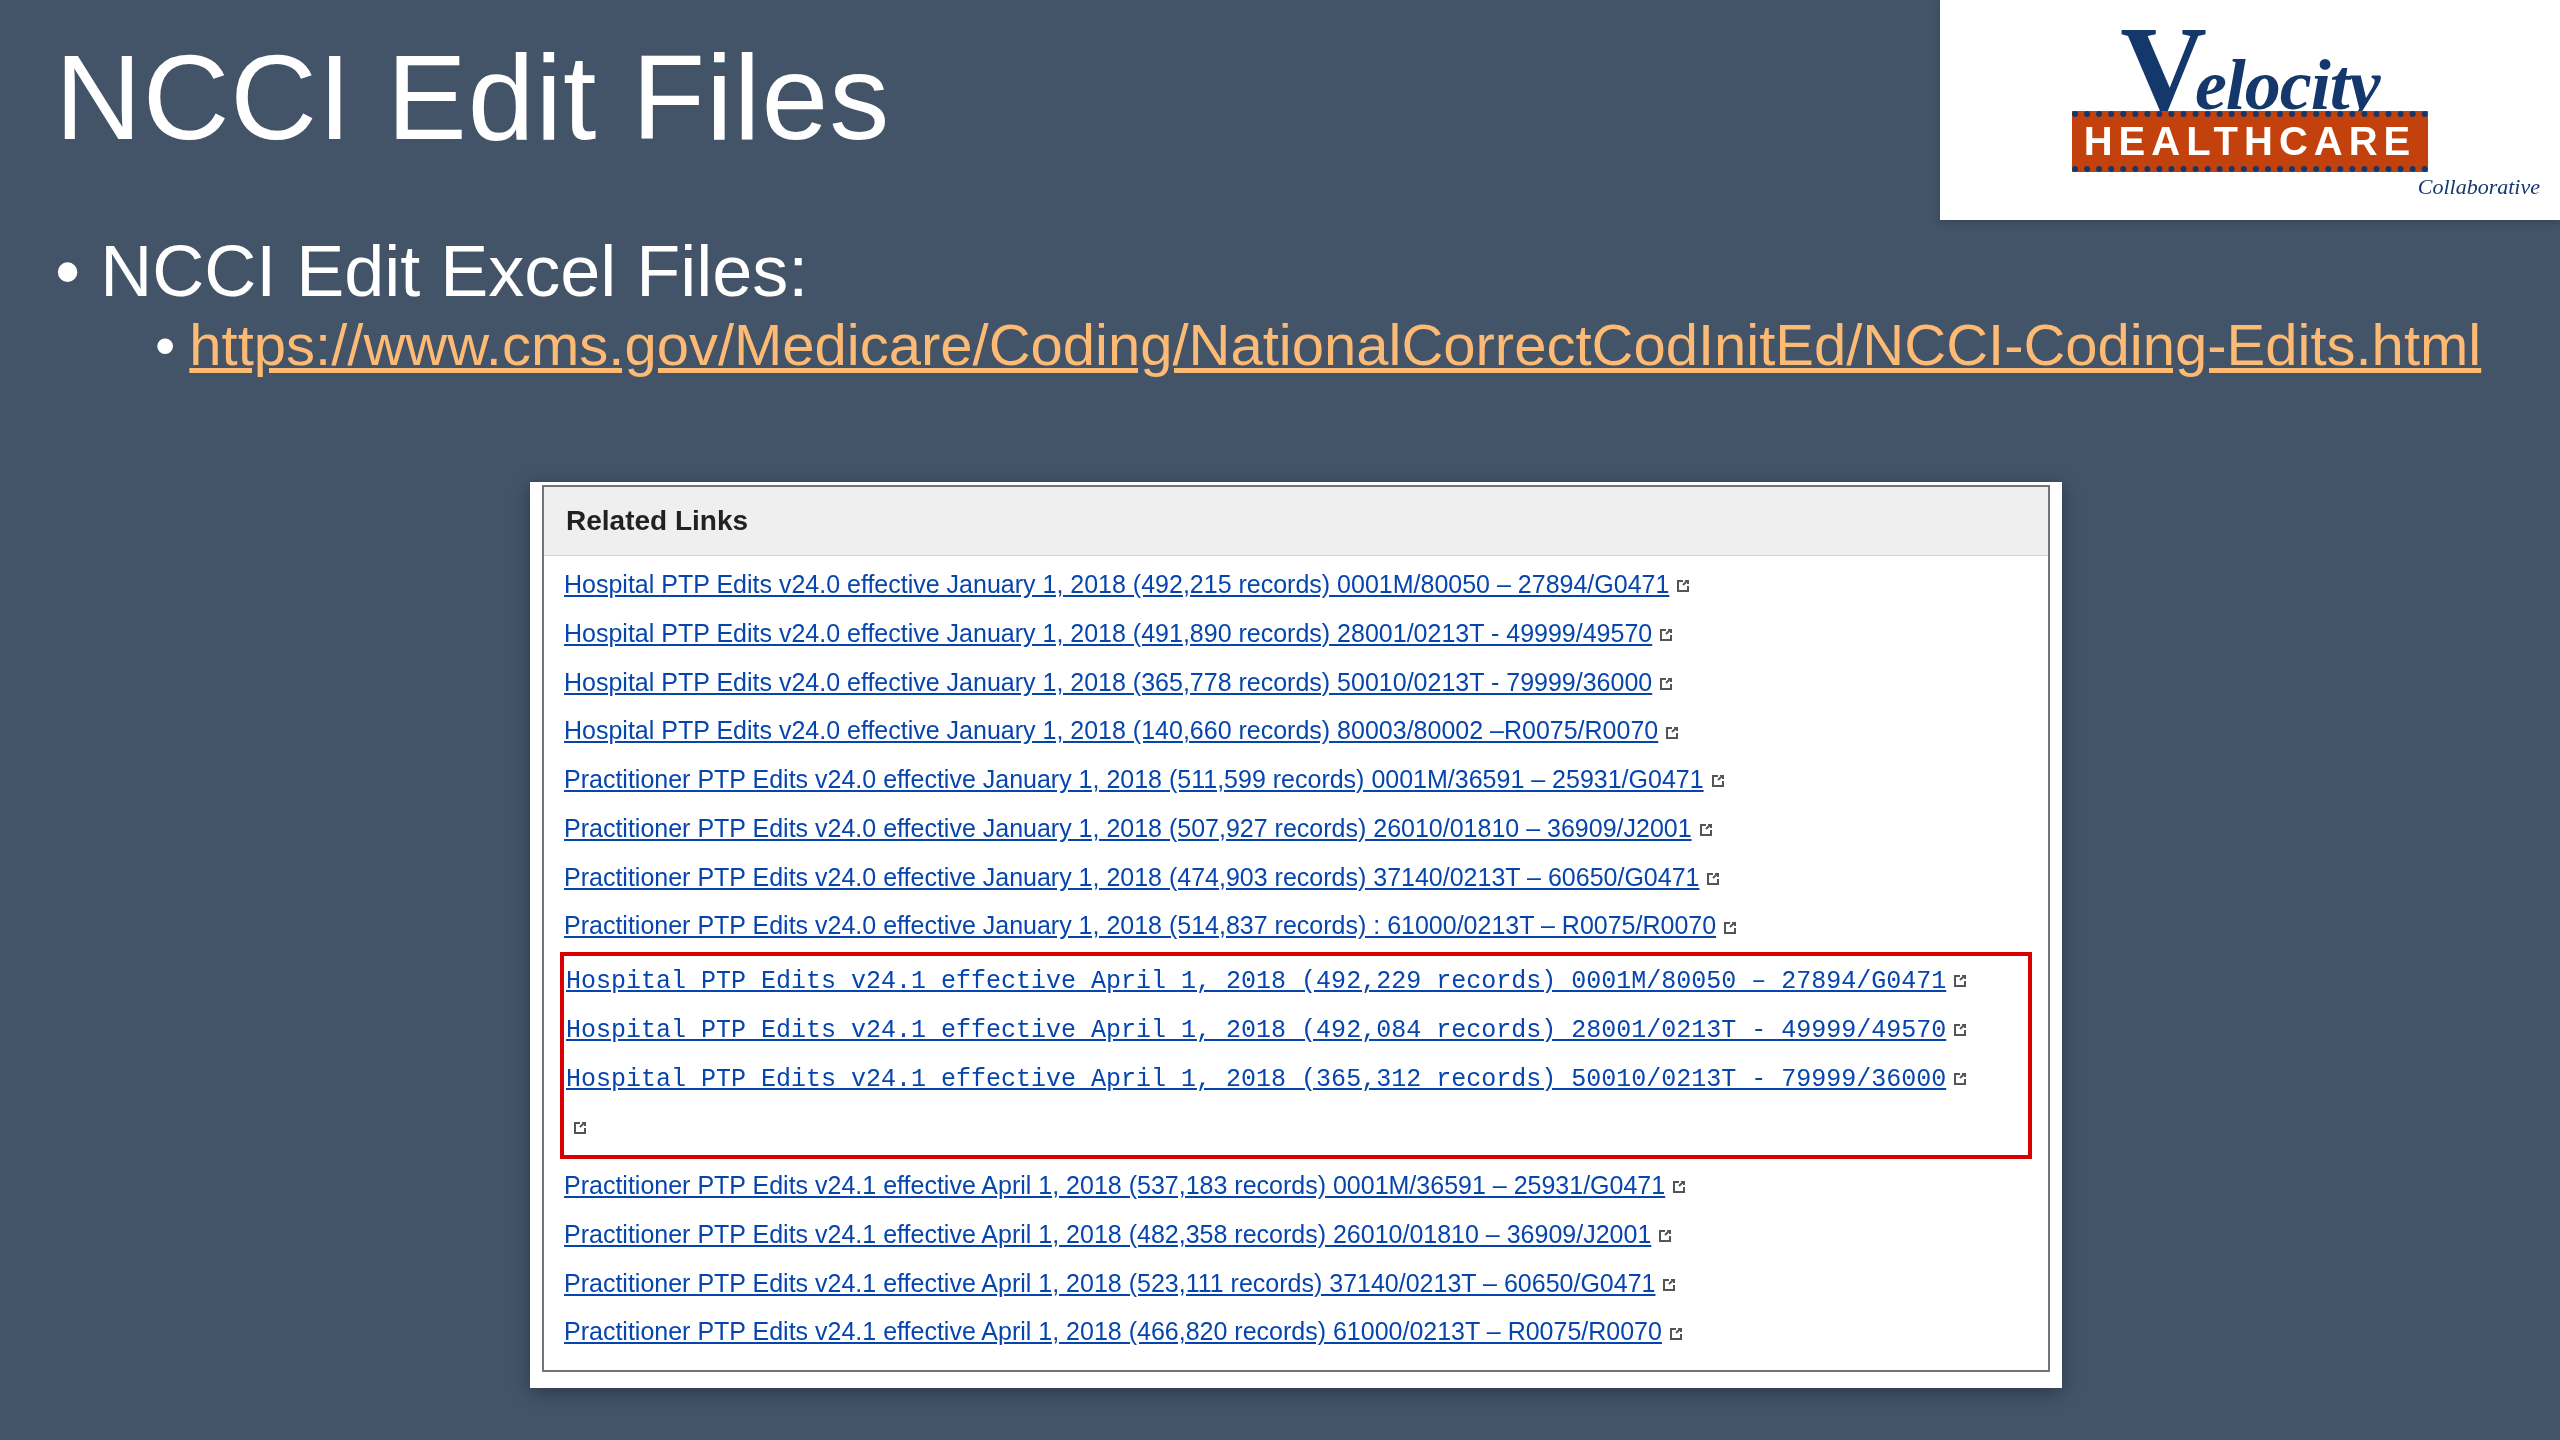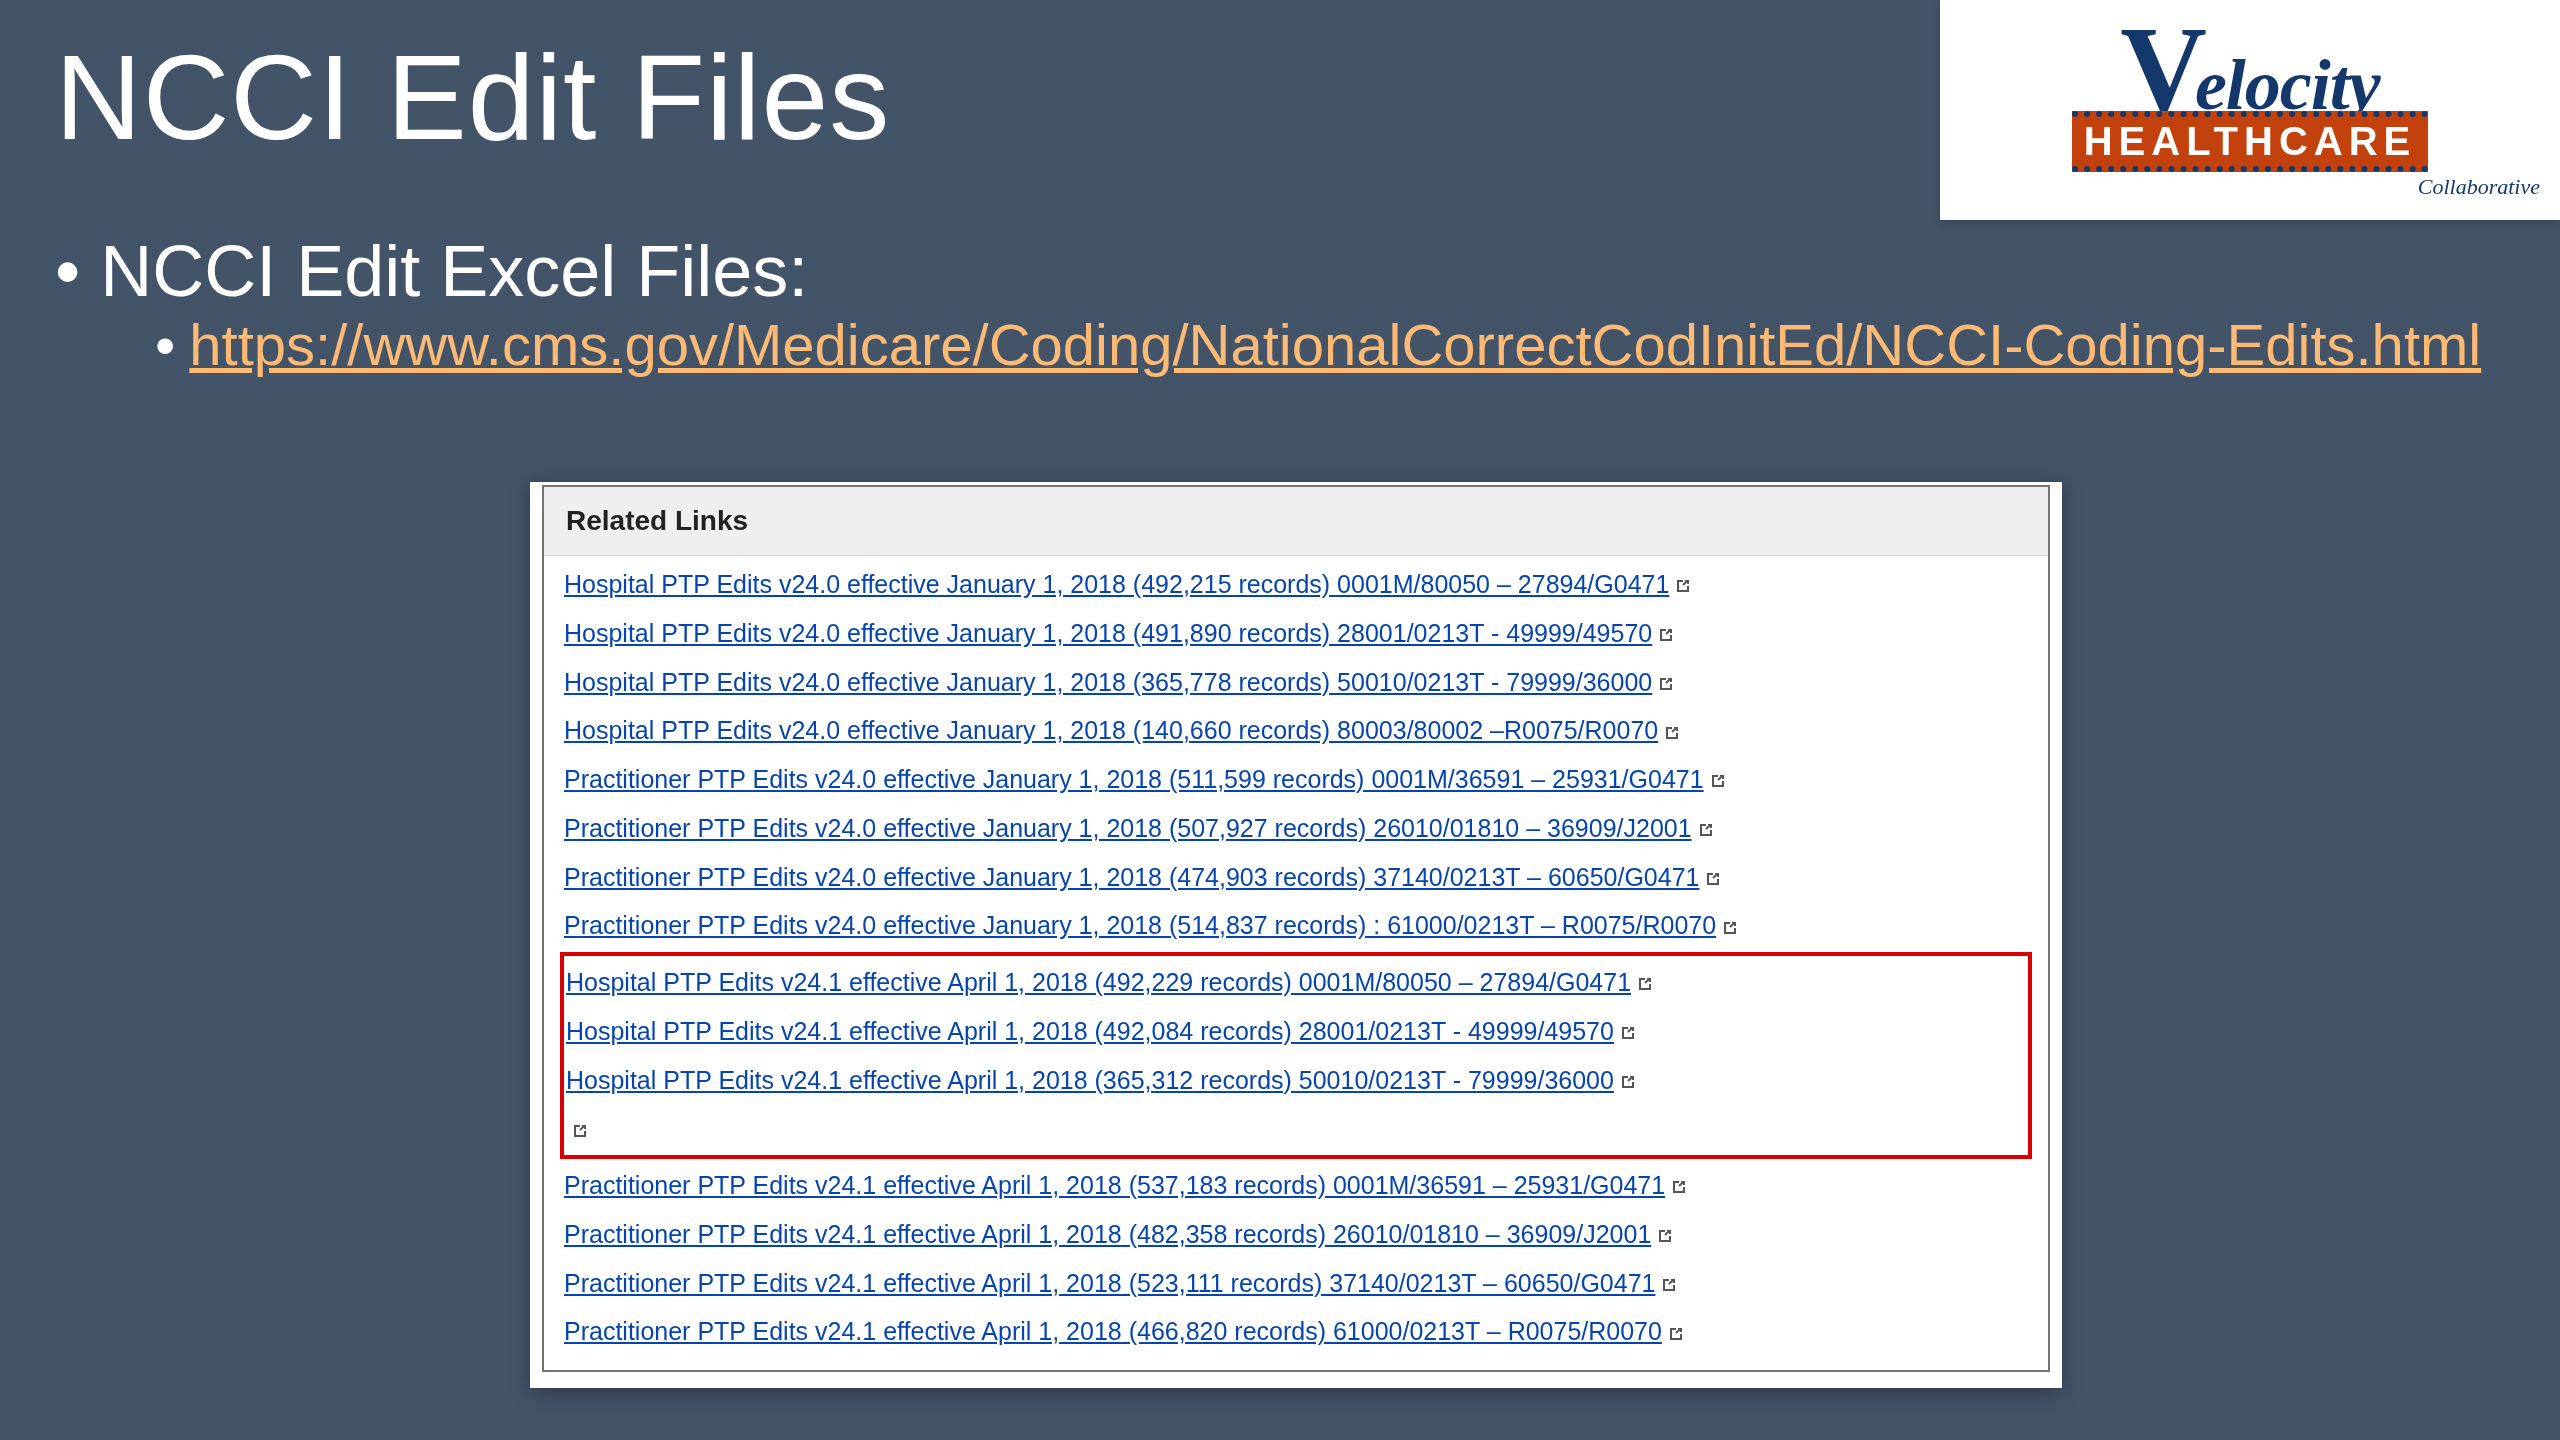--- a/index.html
+++ b/index.html
@@ -141,20 +141,21 @@
     display: inline-block;
     width: 16px;
     height: 16px;
     margin-left: 6px;
     vertical-align: middle;
   }
   .highlight-box {
     border: 4px solid #d80000;
     padding: 2px 2px;
     margin: 2px -4px;
+    font-family: Liberation Mono, monospace;
   }
   .row {
     white-space: nowrap;
   }
 </style>
 </head>
 <body>
 
 <div class="slide">
 

